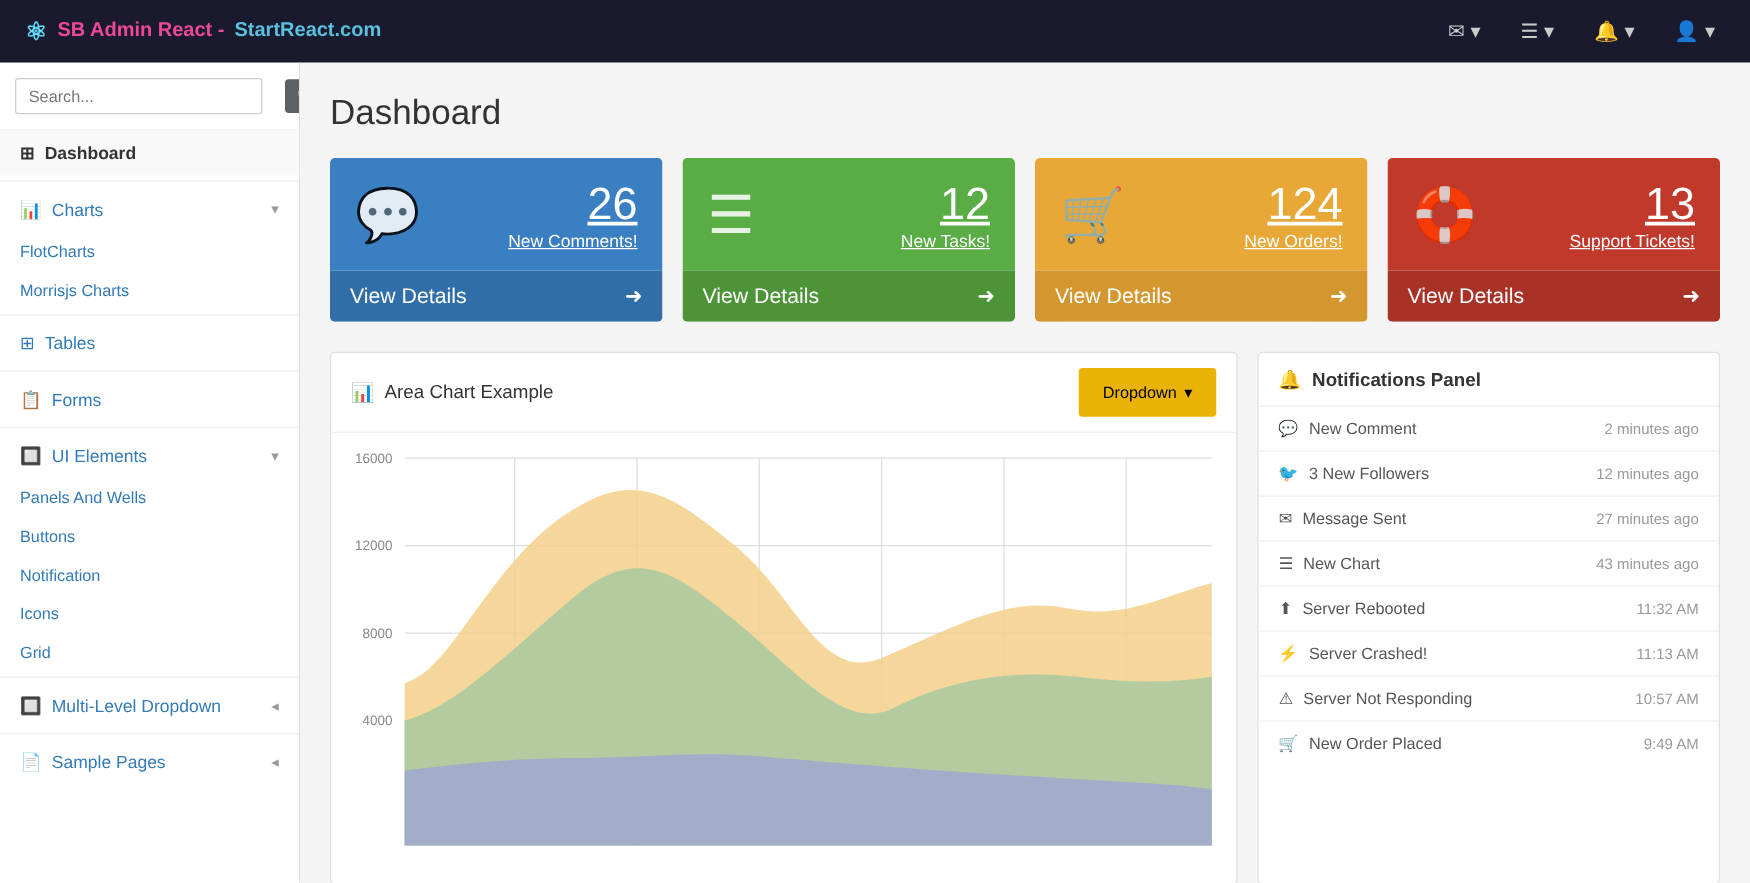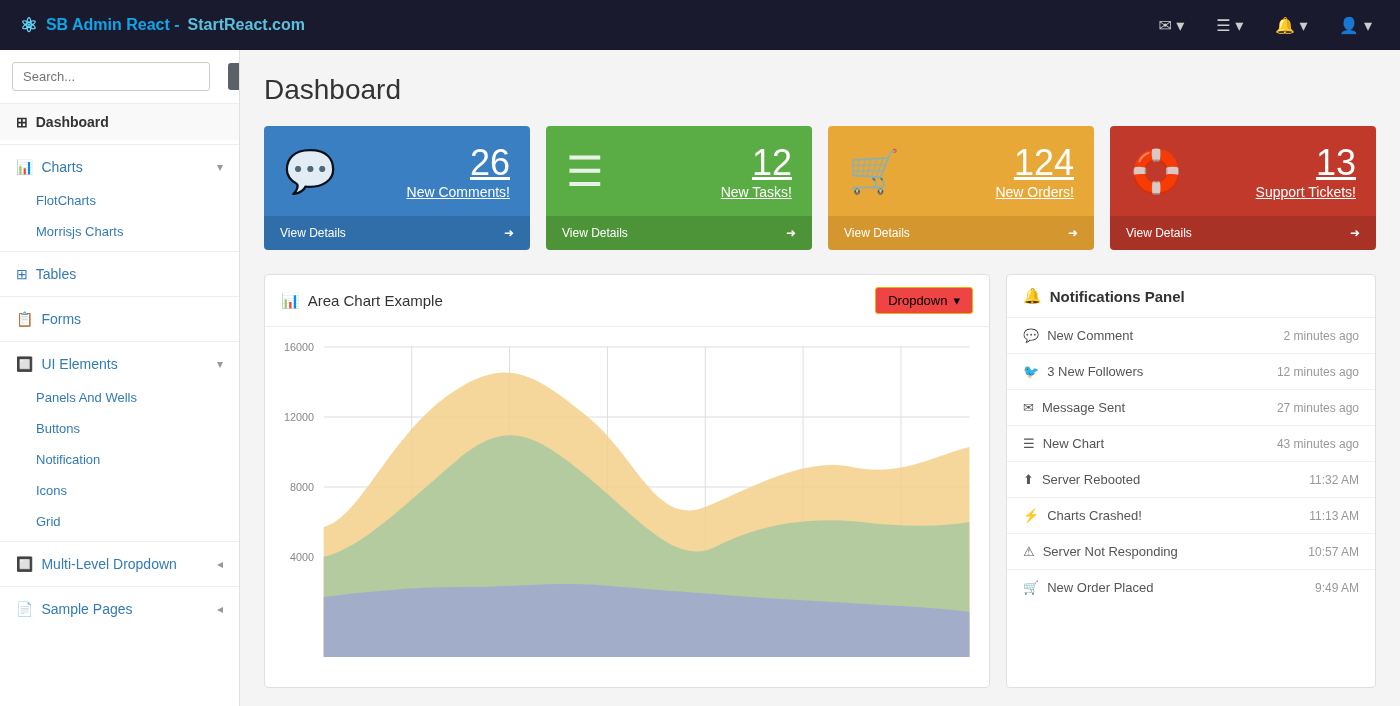--- a/index.html
+++ b/index.html
@@ -17,21 +17,21 @@
     }
     .topnav-brand {
       font-size: 16px;
       font-weight: bold;
       color: #fff;
       display: flex;
       align-items: center;
       gap: 8px;
     }
     .topnav-brand span.react-icon { color: #61dafb; font-size: 20px; }
-    .topnav-brand .brand-text { color: #0ea5e9; }
+    .topnav-brand .brand-text { color: #ec4899; }
     .topnav-brand .brand-link { color: #5bc0de; }
     .topnav-right {
       display: flex;
       gap: 16px;
       align-items: center;
     }
     .topnav-right .nav-icon-btn {
       color: #ccc;
       cursor: pointer;
       display: flex;
@@ -83,21 +83,21 @@
       cursor: pointer;
       display: flex;
       align-items: center;
       gap: 8px;
       font-size: 14px;
       color: #337ab7;
     }
     .sidebar-item.active { background: #f9f9f9; font-weight: 600; color: #333; }
     .sidebar-item .chevron { margin-left: auto; font-size: 12px; color: #999; }
     .sidebar-sub-item {
-      padding: 8px 16px 8px 36px;
+      padding: 8px 16px 8px 16px;
       cursor: pointer;
       font-size: 13px;
       color: #337ab7;
     }
     .sidebar-divider { height: 1px; background: #eee; margin: 4px 0; }
 
     
     .main-content {
       flex: 1;
       overflow-y: auto;
@@ -128,21 +128,21 @@
       align-items: center;
       justify-content: space-between;
       color: #fff;
     }
     .stat-card-icon { font-size: 42px; opacity: 0.85; }
     .stat-card-info { text-align: right; text-decoration: underline; }
     .stat-card-number { font-size: 36px; font-weight: 300; }
     .stat-card-label { font-size: 14px; }
     .stat-card-footer {
       padding: 10px 16px;
-      font-size: 12px;
+      font-size: 17px;
       display: flex;
       align-items: center;
       justify-content: space-between;
       cursor: pointer;
       gap: 24px;
     }
     .card-blue .stat-card-top { background: #3a7fc1; }
     .card-blue .stat-card-footer { background: #2f6ea8; color: #fff; }
     .card-green .stat-card-top { background: #5aac44; }
     .card-green .stat-card-footer { background: #4d9439; color: #fff; }
@@ -173,22 +173,22 @@
       border-bottom: 1px solid #eee;
     }
     .chart-title {
       font-size: 15px;
       color: #333;
       display: flex;
       align-items: center;
       gap: 8px;
     }
     .dropdown-btn {
-      background: #ef4444;
-      border: 1px solid #eab308;
+      background: #eab308;
+      border: 7px solid #eab308;
       border-radius: 3px;
       padding: 5px 12px;
       cursor: pointer;
       font-size: 13px;
       display: flex;
       align-items: center;
       gap: 6px;
     }
     .chart-area { padding: 0; }
 
@@ -440,21 +440,21 @@
           <div class="notif-item">
             <div class="notif-left">
               <span>⬆</span>
               <span>Server Rebooted</span>
             </div>
             <span class="notif-time">11:32 AM</span>
           </div>
           <div class="notif-item">
             <div class="notif-left">
               <span>⚡</span>
-              <span>Charts Crashed!</span>
+              <span>Server Crashed!</span>
             </div>
             <span class="notif-time">11:13 AM</span>
           </div>
           <div class="notif-item">
             <div class="notif-left">
               <span>⚠</span>
               <span>Server Not Responding</span>
             </div>
             <span class="notif-time">10:57 AM</span>
           </div>

